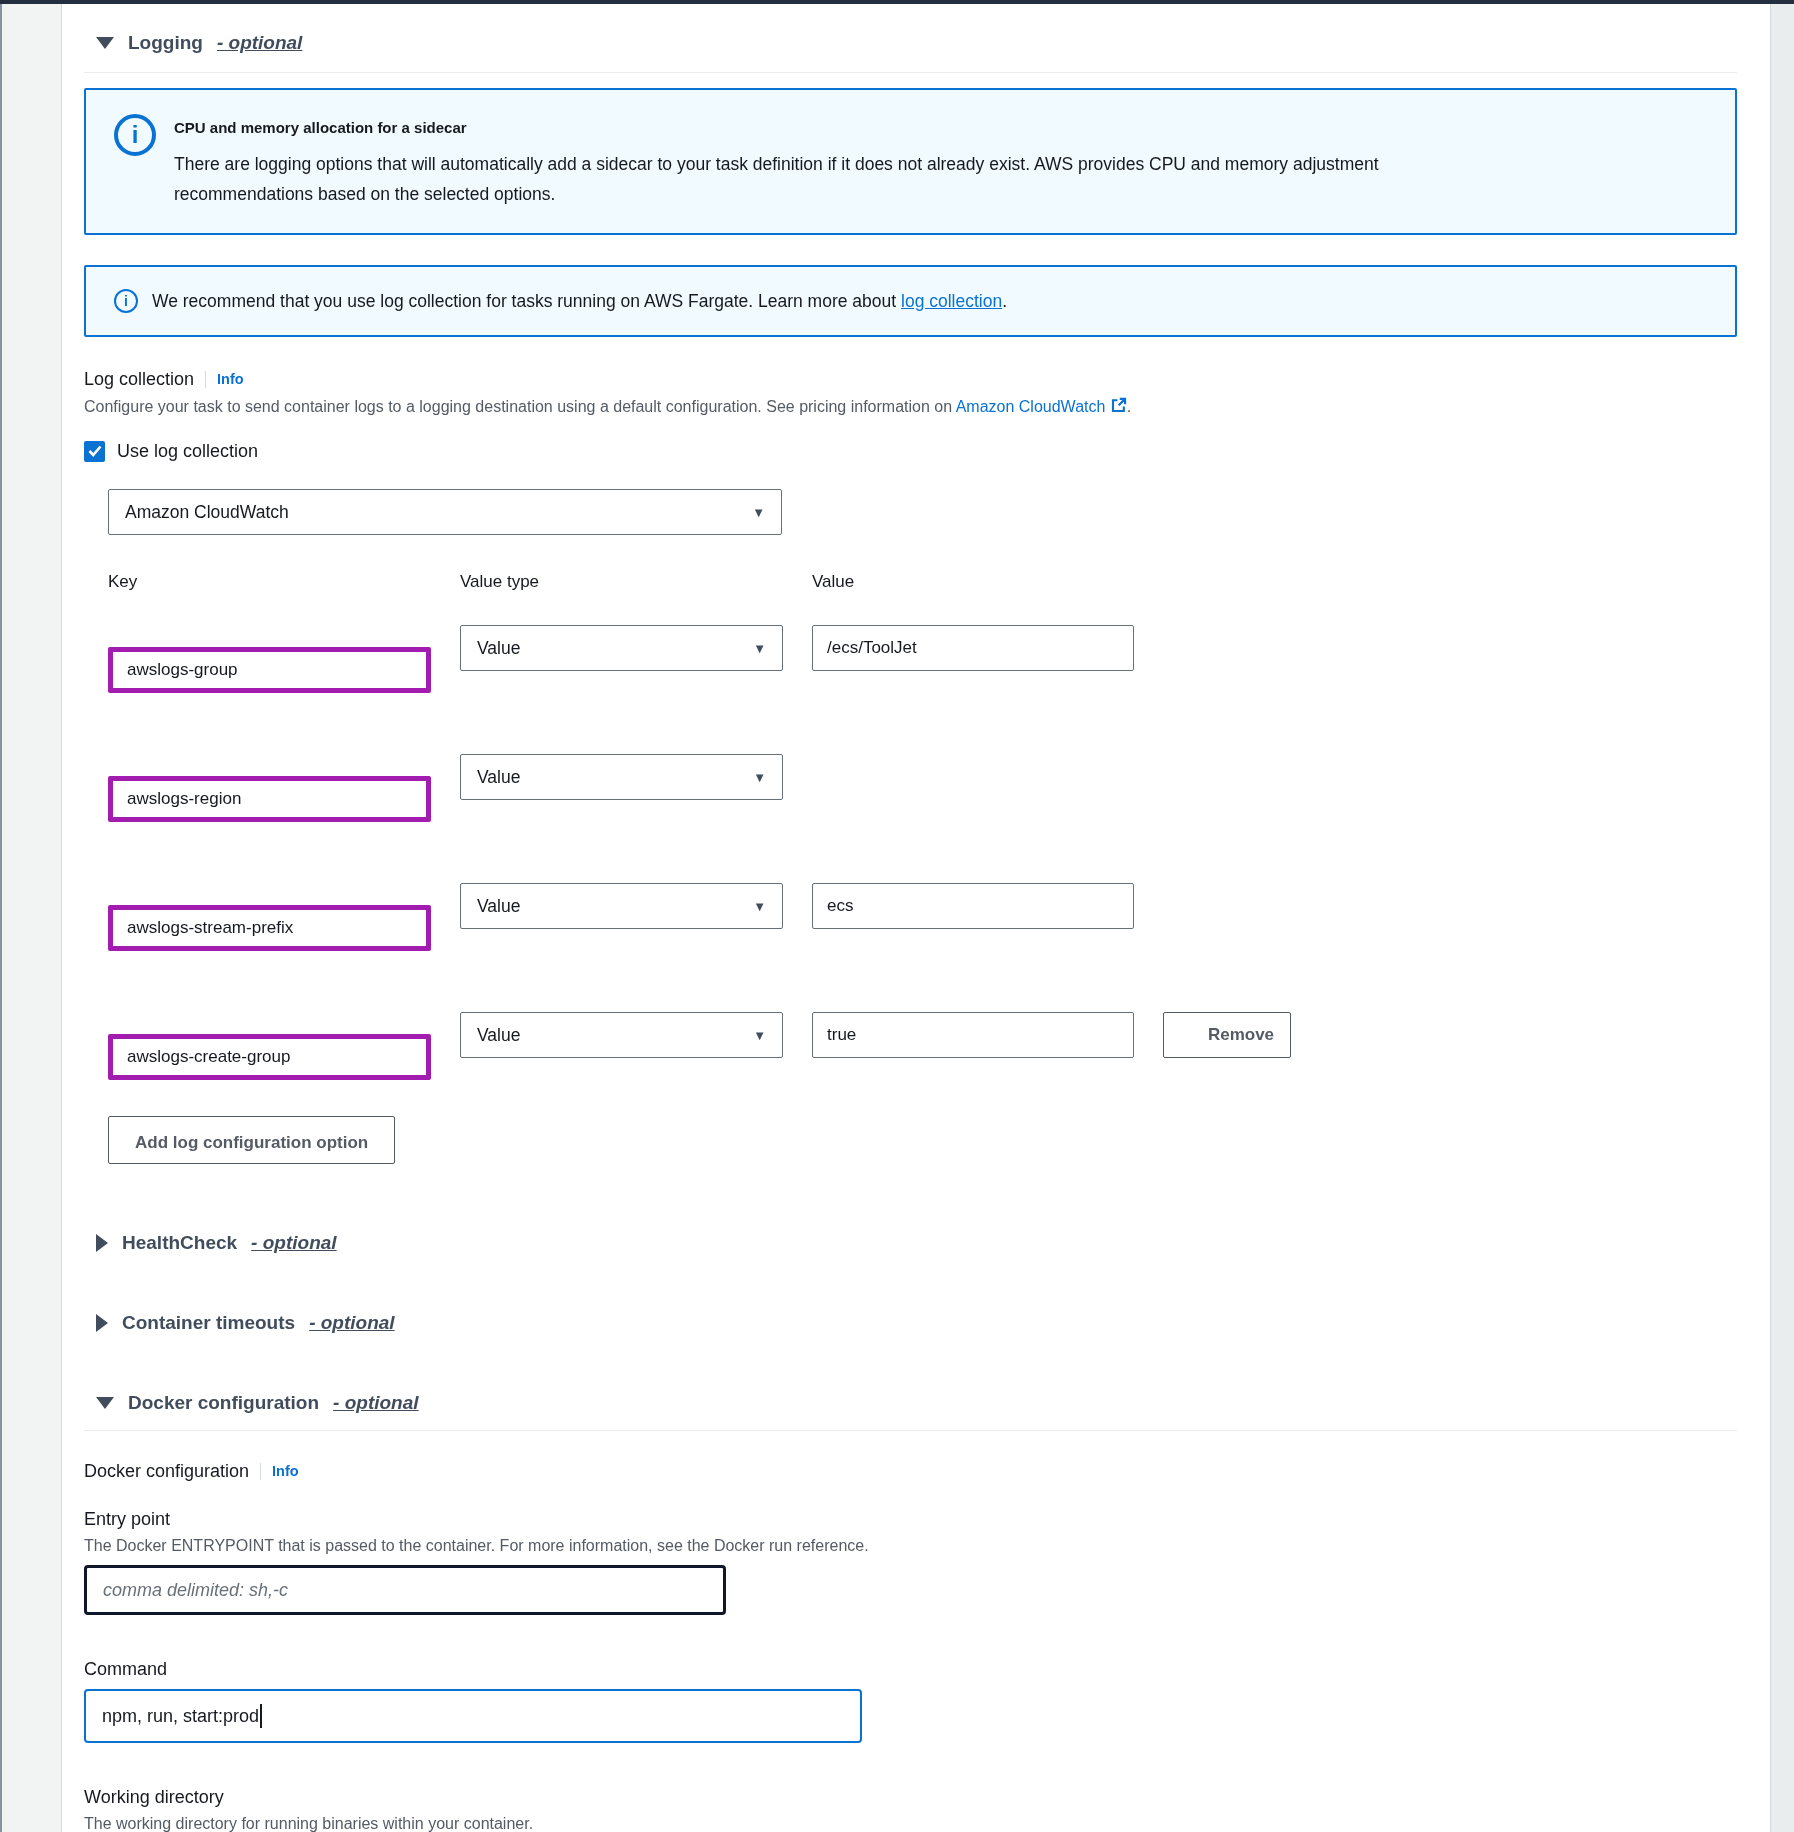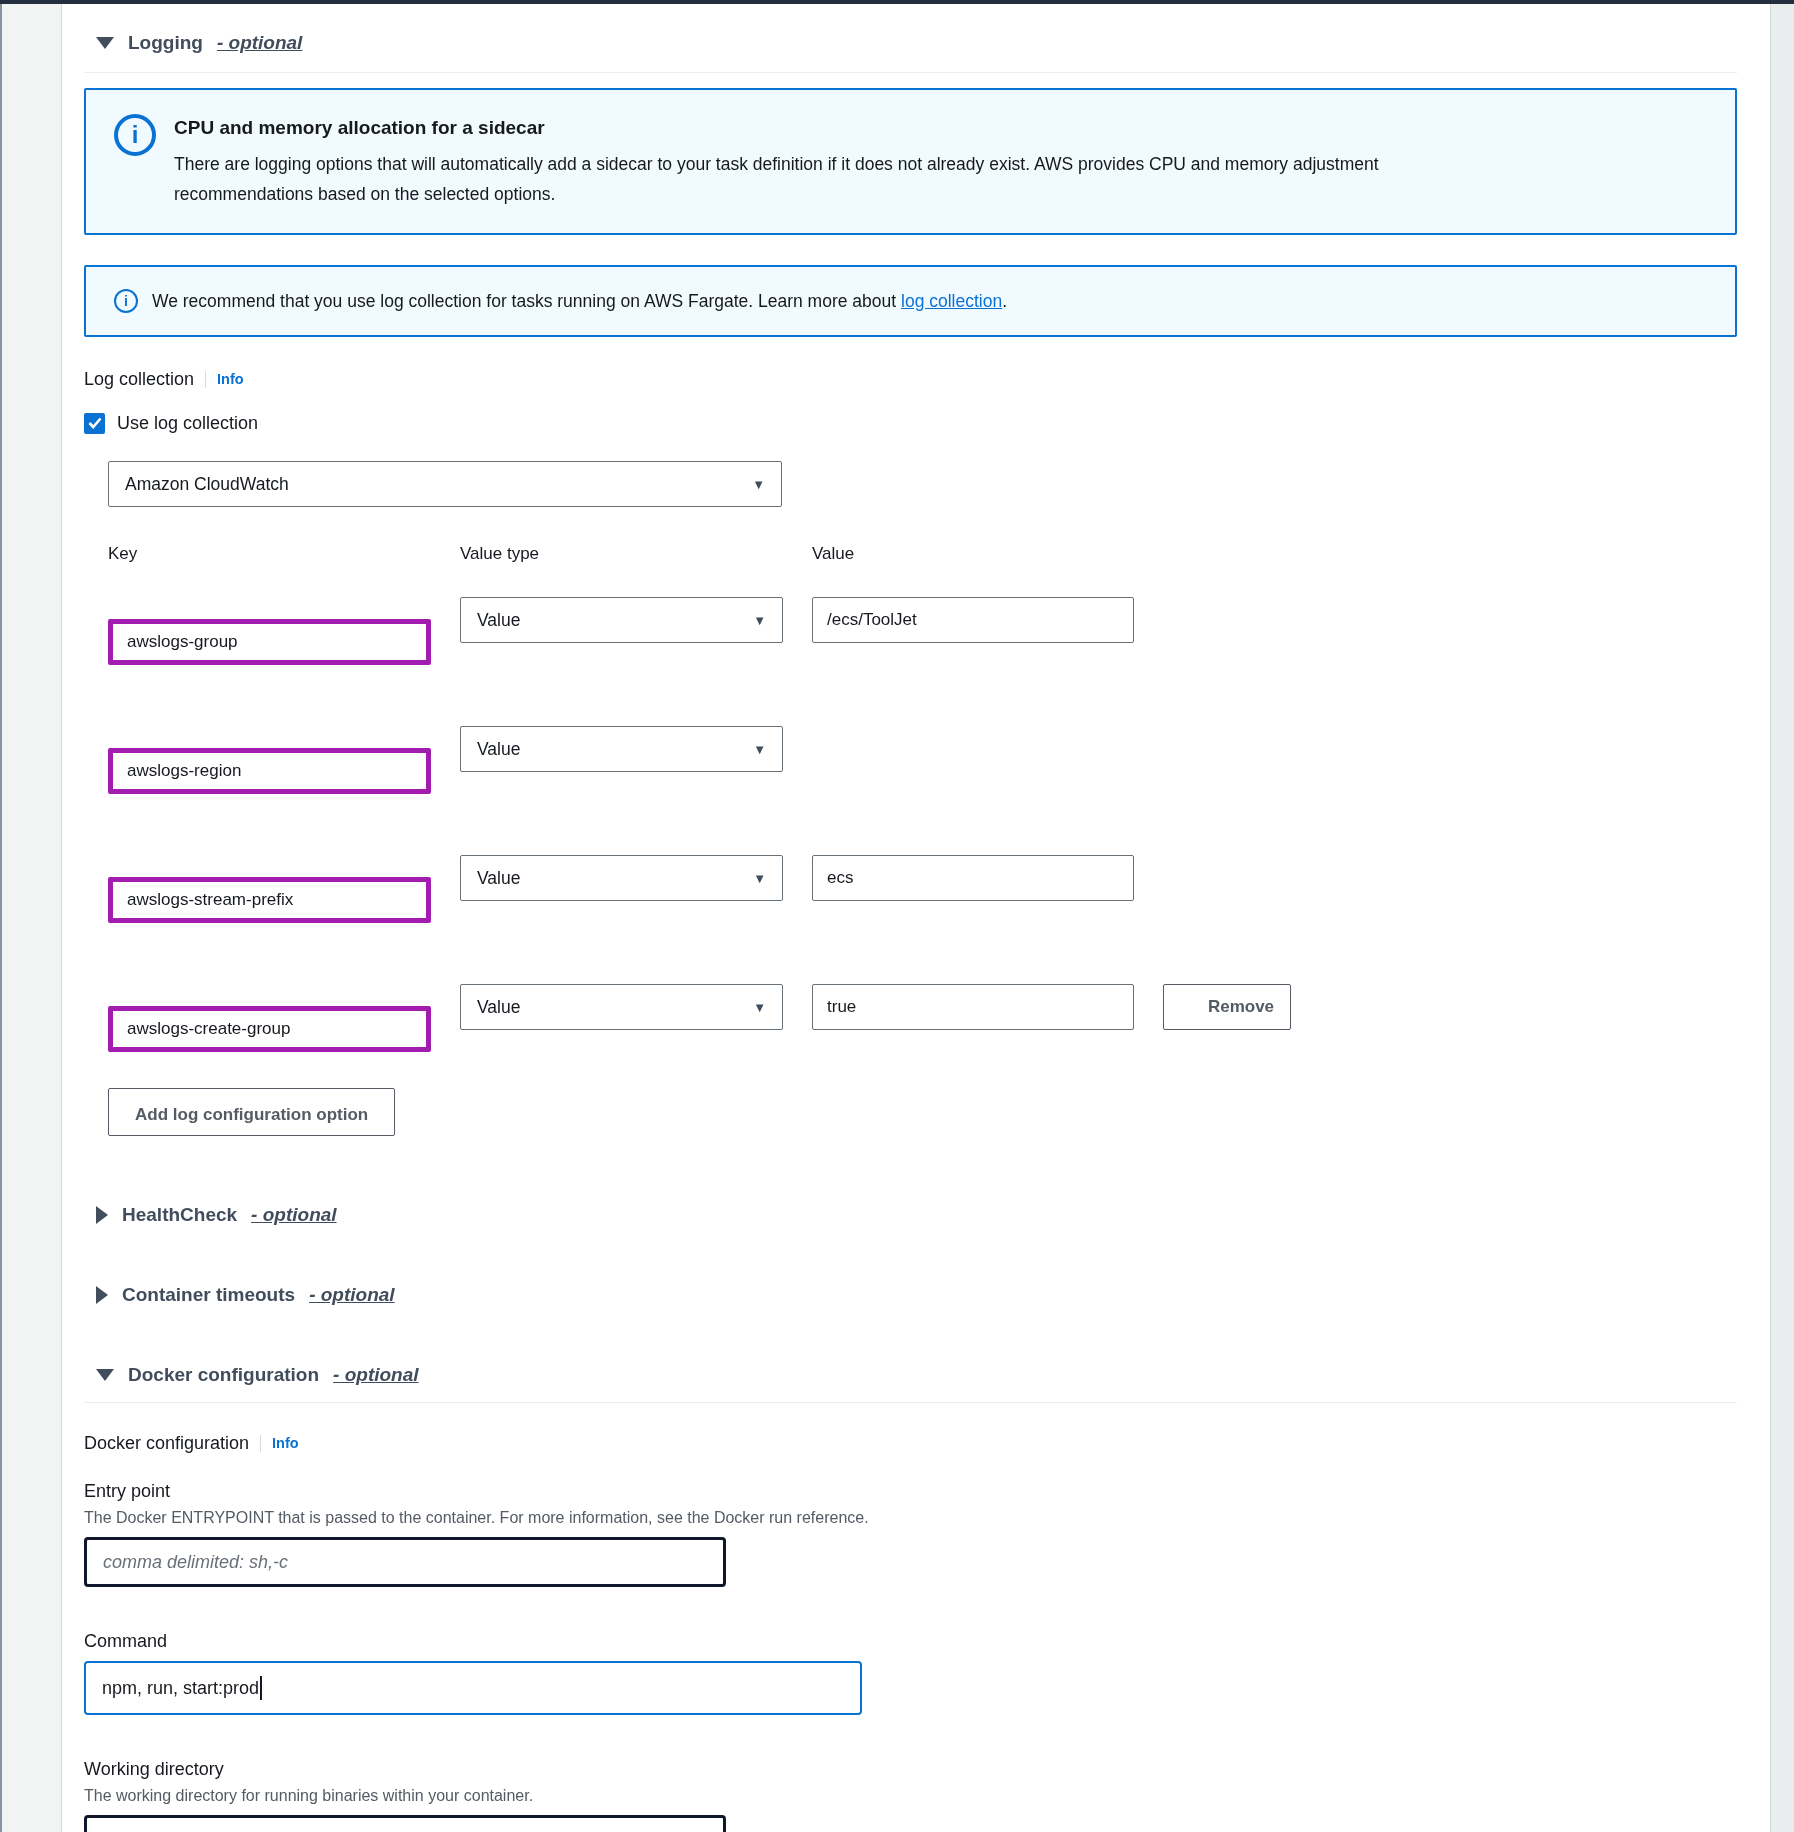--- a/index.html
+++ b/index.html
@@ -24,21 +24,21 @@
   .divider { height:1px; background:#eaeded; margin-top:14px; }
 
   
   .alert { border:2px solid #0972d3; background:#f1faff; border-radius:2px; display:flex; }
   .alert-1 { margin-top:15px; padding:24px 28px; gap:18px; }
   .alert-2 { margin-top:30px; padding:23px 28px; gap:14px; align-items:center; height:72px; }
   .info-icon-big { flex:0 0 auto; width:42px; height:42px; border:4px solid #0972d3; border-radius:50%;
     display:flex; align-items:center; justify-content:center; font-weight:900; font-size:24px; color:#0972d3; }
   .info-icon-small { flex:0 0 auto; width:24px; height:24px; border:2.5px solid #0972d3; border-radius:50%;
     display:flex; align-items:center; justify-content:center; font-weight:900; font-size:14px; color:#0972d3; }
-  .alert-title { font-size:19px; font-weight:700; line-height:28px; }
+  .alert-title { font-size:15px; font-weight:700; line-height:28px; }
   .alert-body { margin-top:8px; font-size:17.5px; line-height:29.5px; max-width:1270px; }
   .alert-line { font-size:17.5px; }
   a.link { color:#0972d3; text-decoration:underline; cursor:pointer; }
   a.link-plain { color:#0972d3; text-decoration:none; cursor:pointer; }
 
   
   .label-row { display:flex; align-items:center; margin-top:30px; height:24px; }
   .field-label { font-size:18px; color:#16191f; }
   .vsep { width:1px; height:17px; background:#d5dbdb; margin:0 11px; }
   .info-link { font-size:14.5px; font-weight:700; color:#0972d3; cursor:pointer; }
@@ -119,20 +119,28 @@
       <span>We recommend that you use log collection for tasks running on AWS Fargate. Learn more about </span><a class="link">log collection</a><span>.</span>
     </div>
   </div>
 
   
   <div class="label-row">
     <span class="field-label">Log collection</span>
     <span class="vsep"></span>
     <a class="info-link">Info</a>
   </div>
+  <div class="desc">
+    <span>Configure your task to send container logs to a logging destination using a default configuration. See pricing information on </span><a class="link-plain">Amazon CloudWatch</a>
+    <svg width="17" height="17" viewBox="0 0 16 16" style="vertical-align:-2px">
+      <path d="M13 9v4.2H2.8V3H7" fill="none" stroke="#0972d3" stroke-width="2"></path>
+      <path d="M9.2 1.8h5v5" fill="none" stroke="#0972d3" stroke-width="2"></path>
+      <path d="M14 2L8.2 7.8" stroke="#0972d3" stroke-width="2"></path>
+    </svg><span>.</span>
+  </div>
 
   <div class="checkbox-row">
     <span class="checkbox">
       <svg width="14" height="12" viewBox="0 0 14 12">
           <polyline points="1.5,6 5.2,10 12.5,1.5" fill="none" stroke="#fff" stroke-width="2.6"></polyline>
         </svg>
     </span>
     <span class="checkbox-label">Use log collection</span>
   </div>
 

